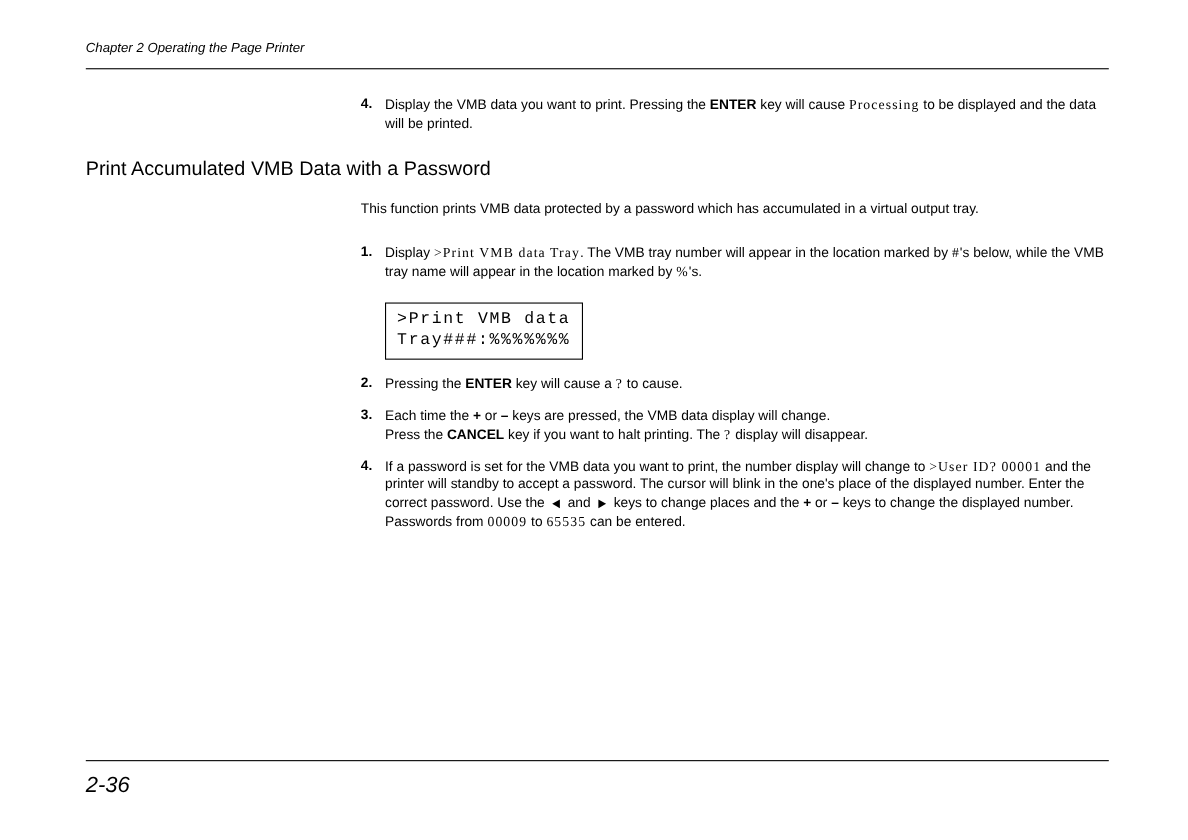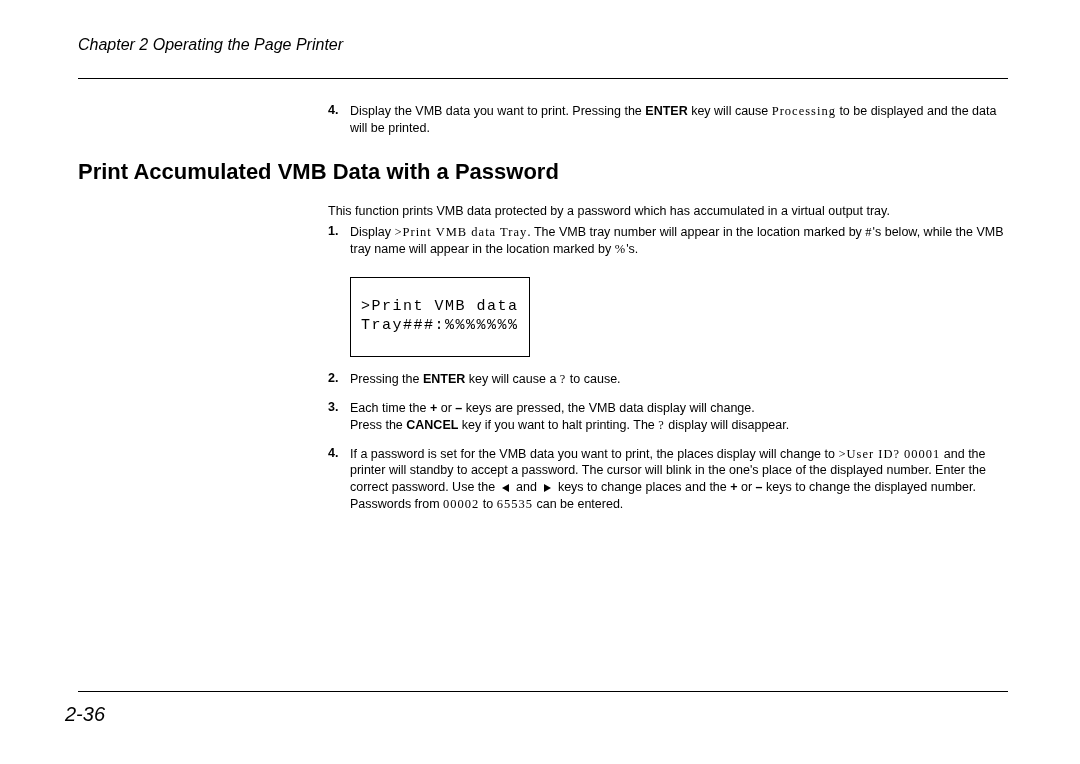--- a/index.html
+++ b/index.html
@@ -14,22 +14,22 @@
       position: relative;
     }
     .page {
       position: absolute;
       left: 78px;
       top: 36px;
       width: 930px;
     }
     .chapter-header {
       font-style: italic;
-      font-size: 16px;
-      margin-bottom: 24px;
+      font-size: 12px;
+      margin-bottom: 12px;
     }
     .rule {
       border: 0;
       border-top: 1px solid #000;
       margin: 0 0 24px 0;
     }
     .content {
       margin-left: 250px;
     }
     .ol {
@@ -43,50 +43,50 @@
     }
     .li-num {
       font-weight: bold;
       min-width: 22px;
     }
     .li-body {
       flex: 1;
       line-height: 1.35;
     }
     .section-title {
-      font-weight: bold;
-      font-size: 22px;
+      font-weight: normal;
+      font-size: 18px;
       margin: 22px 0 18px 0;
     }
     .intro {
       margin-left: 250px;
-      margin-bottom: 4px;
+      margin-bottom: 23px;
       line-height: 1.35;
     }
     .lcd {
       font-family: "Courier New", monospace;
       font-size: 15px;
       letter-spacing: 1.5px;
       border: 1px solid #000;
-      padding: 20px 10px;
+      padding: 6px 10px;
       margin: 8px 0 14px 22px;
       display: inline-block;
       line-height: 1.25;
       white-space: pre;
     }
     .mono {
       font-family: Liberation Serif, serif;
       letter-spacing: 1px;
     }
     .bold {
       font-weight: bold;
     }
     .page-num {
       position: absolute;
-      left: 65px;
+      left: 78px;
       bottom: 38px;
       font-style: italic;
       font-size: 20px;
     }
     .bottom-rule {
       position: absolute;
       left: 78px;
       bottom: 72px;
       width: 930px;
       border-top: 1px solid #000;
@@ -154,25 +154,25 @@
         <div class="li-num">3.</div>
         <div class="li-body">
           <span>Each time the </span><span class="bold">+</span><span> or </span><span class="bold">–</span><span> keys are pressed, the VMB data display will change.</span><br>
           <span>Press the </span><span class="bold">CANCEL</span><span> key if you want to halt printing. The </span><span class="mono">?</span><span> display will disappear.</span>
         </div>
       </div>
 
       <div class="li">
         <div class="li-num">4.</div>
         <div class="li-body">
-          <span>If a password is set for the VMB data you want to print, the places display will change to </span><span class="mono">&gt;User ID? 00001</span><span> and the printer will standby to accept a password. The cursor will blink in the one's place of the displayed number. Enter the correct password. Use the </span>
+          <span>If a password is set for the VMB data you want to print, the number display will change to </span><span class="mono">&gt;User ID? 00001</span><span> and the printer will standby to accept a password. The cursor will blink in the one's place of the displayed number. Enter the correct password. Use the </span>
           &nbsp;<span class="tri tri-left"></span>&nbsp;
           <span> and </span>
           &nbsp;<span class="tri tri-right"></span>&nbsp;
-          <span> keys to change places and the </span><span class="bold">+</span><span> or </span><span class="bold">–</span><span> keys to change the displayed number. Passwords from </span><span class="mono">00002</span><span> to </span><span class="mono">65535</span><span> can be entered.</span>
+          <span> keys to change places and the </span><span class="bold">+</span><span> or </span><span class="bold">–</span><span> keys to change the displayed number. Passwords from </span><span class="mono">00009</span><span> to </span><span class="mono">65535</span><span> can be entered.</span>
         </div>
       </div>
     </div>
   </div>
 </div>
 
 <div class="bottom-rule"></div>
 <div class="page-num">2-36</div>
 
 </body></html>

